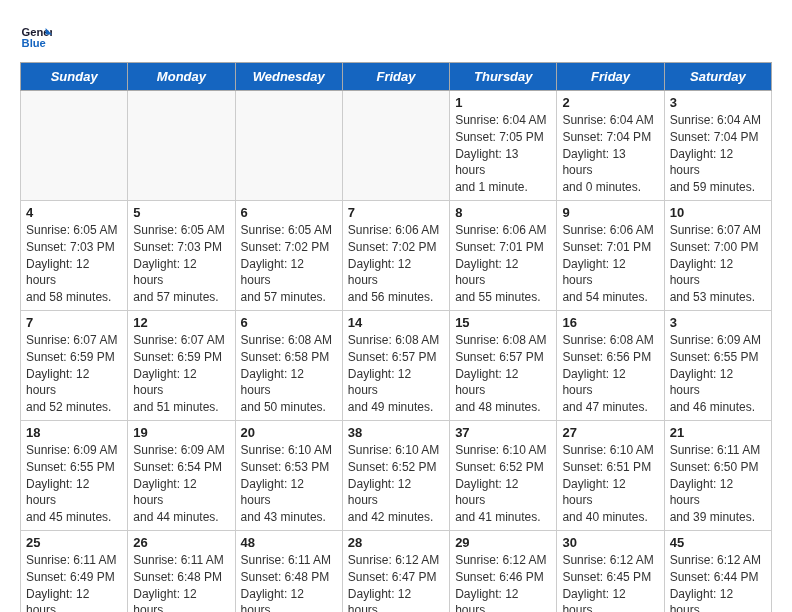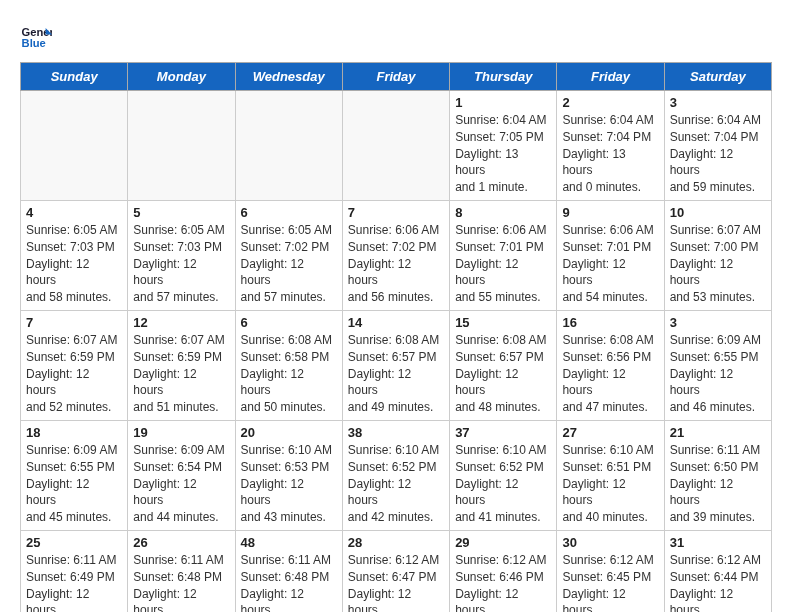--- a/index.html
+++ b/index.html
@@ -327,21 +327,21 @@
 and 34 minutes.</div>
         </td>
         <td>
           <span class="day-num">30</span>
           <div class="day-info" style="white-space: pre-line;">Sunrise: 6:12 AM
 Sunset: 6:45 PM
 Daylight: 12 hours
 and 33 minutes.</div>
         </td>
         <td>
-          <span class="day-num">31</span>
+          <span class="day-num">45</span>
           <div class="day-info" style="white-space: pre-line;">Sunrise: 6:12 AM
 Sunset: 6:44 PM
 Daylight: 12 hours
 and 32 minutes.</div>
         </td>
       </tr>
     </tbody>
 </table>
 
 </body></html>

